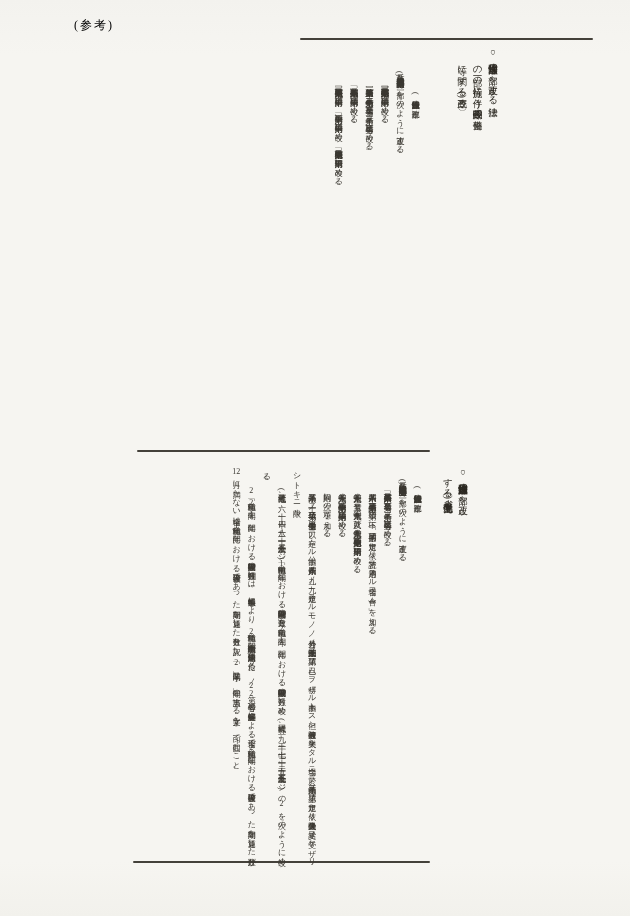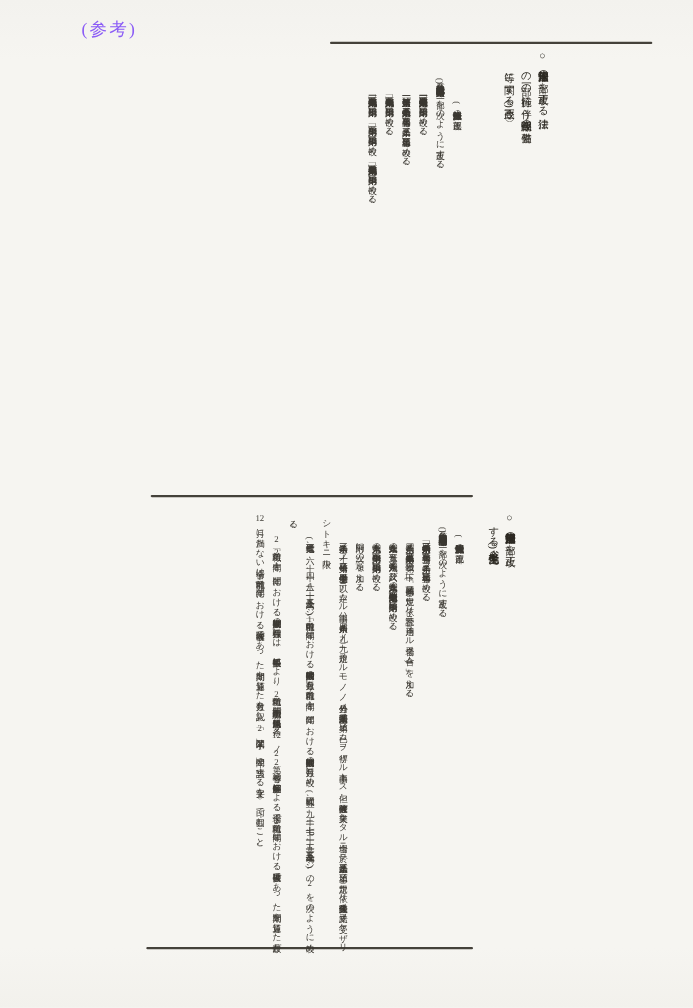--- a/index.html
+++ b/index.html
@@ -7,21 +7,21 @@
     width:630px;height:916px;position:relative;overflow:hidden;
     background:#f5f4f0;
     font-family:"Liberation Serif","DejaVu Serif",serif;
     color:#35322c;
   }
   
   .paper{position:absolute;inset:0;background:
     linear-gradient(180deg,#f3f2ee 0%,#f6f5f1 6%,#f6f5f1 94%,#f2f1ec 100%);}
   .ref-note{
     position:absolute;left:74px;top:17px;
-    font-size:16px;letter-spacing:2px;color:#8b5cf6;
+    font-size:12px;letter-spacing:2px;color:#000000;
   }
   .rule{position:absolute;height:2px;background:#44413a;border-radius:1px;}
   .rule-top{left:300px;top:38px;width:293px;}
   .rule-middle{left:137px;top:450px;width:293px;}
   .rule-bottom{left:133px;top:861px;width:297px;}
 
   
   .vblock{
     position:absolute;
     writing-mode:vertical-rl;

